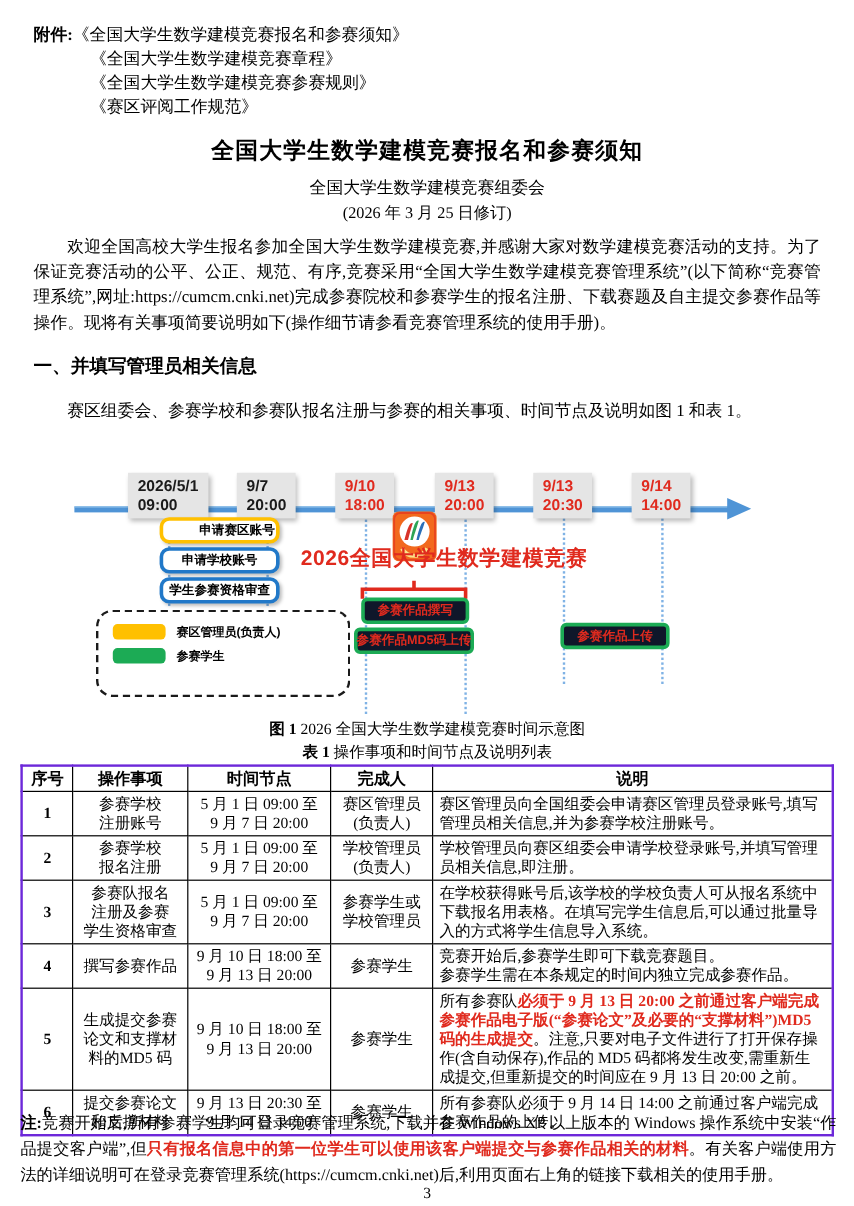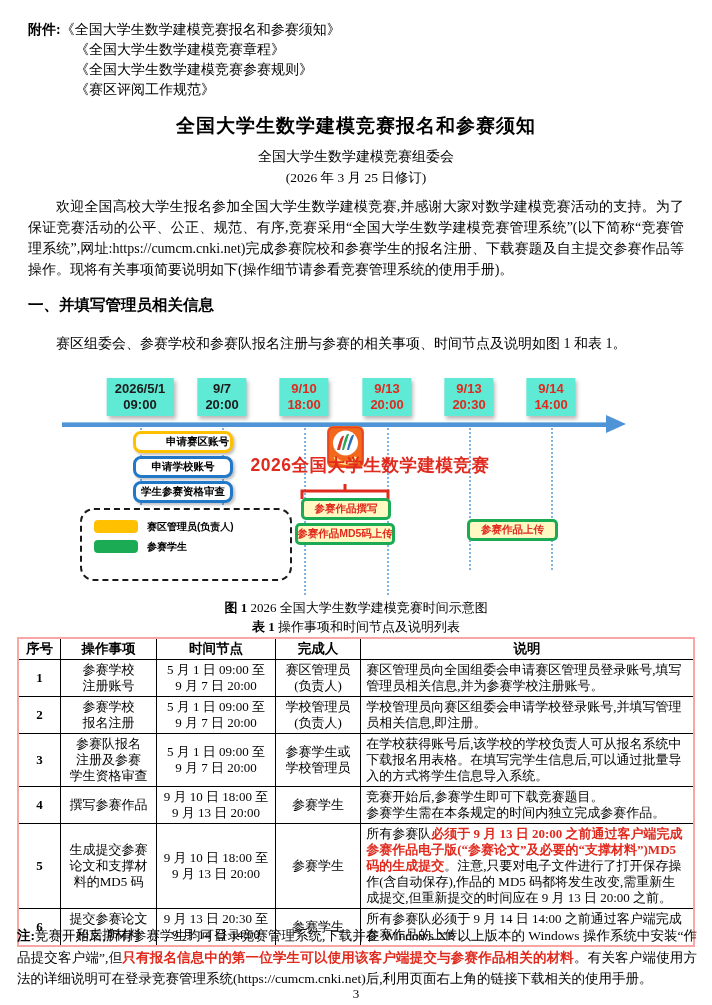--- a/index.html
+++ b/index.html
@@ -23,24 +23,24 @@
   .doc-title{text-align:center;font-size:19px;font-weight:bold;margin-top:13px;letter-spacing:1px;}
   .doc-org{text-align:center;font-size:14px;margin-top:9px;}
   .doc-rev{text-align:center;font-size:13.5px;margin-top:3px;}
   
   .para{font-size:14px;line-height:21px;text-align:justify;text-indent:2em;margin-top:9px;}
   .h1{font-size:15.5px;font-weight:bold;margin-top:15px;}
   .lead{font-size:14px;line-height:20px;text-indent:2em;margin-top:18px;}
   
   .diagram{position:absolute;left:0;top:375px;width:712px;height:222px;}
   .date-box{
-    position:absolute;top:3px;transform:translateX(-50%);
-    background:#5eead4;box-shadow:2px 3px 4px rgba(0,0,0,.28);
+    position:absolute;top:19px;transform:translateX(-50%);
+    background:#e5e5e5;box-shadow:2px 3px 4px rgba(0,0,0,.28);
     font-family:"Liberation Sans","DejaVu Sans",sans-serif;
-    font-weight:bold;font-size:13px;line-height:16px;text-align:center;
+    font-weight:bold;font-size:13px;line-height:16px;text-align:left;
     padding:3px 8px;white-space:pre-line;color:#1a1a1a;
   }
   .date-box.red{color:var(--red);}
   .t0{left:140px}.t1{left:222px}.t2{left:304px}.t3{left:387px}.t4{left:469px}.t5{left:551px}
   .axis{position:absolute;left:62px;top:47px;width:548px;height:5px;background:var(--arrow);border-top:1px solid #8ec0ea;}
   .axis-head{position:absolute;left:606px;top:40px;width:0;height:0;
     border-left:20px solid var(--arrow);border-top:9px solid transparent;border-bottom:9px solid transparent;}
   .dline{position:absolute;top:53px;width:0;border-left:2px dotted var(--dline);}
   .dl01{height:77px}.dl23{height:167px}.dl45{height:142px}
   .tl-box{
@@ -59,36 +59,36 @@
   .leg-swatch{width:44px;height:13px;border-radius:4px;margin-right:9px;flex:none;}
   .leg-label{font-family:"Liberation Sans","DejaVu Sans",sans-serif;font-size:10px;font-weight:bold;white-space:nowrap;}
   .logo{position:absolute;left:327px;top:51px;}
   .banner{
     position:absolute;left:225px;top:78px;width:290px;text-align:center;
     font-family:"Liberation Sans","DejaVu Sans",sans-serif;
     font-size:17.5px;font-weight:bold;color:var(--red);white-space:nowrap;letter-spacing:.5px;
   }
   .brace{position:absolute;left:300px;top:108px;}
   .gbox{
-    position:absolute;background:#fef9c3;border:3px solid var(--green);border-radius:5px;
+    position:absolute;background:#0f172a;border:3px solid var(--green);border-radius:5px;
     font-family:"Liberation Sans","DejaVu Sans",sans-serif;font-size:10.5px;font-weight:bold;color:var(--red);
     display:flex;align-items:center;justify-content:center;white-space:nowrap;
   }
   .gb0{left:301px;top:123px;width:90px;height:22px;}
   .gb1{left:295px;top:148px;width:100px;height:22px;}
   .gb2{left:467px;top:144px;width:91px;height:22px;}
   
   .caption{position:absolute;left:0;width:712px;text-align:center;font-size:13px;}
   .cap-fig{top:599px;}
   .cap-tbl{top:618px;}
   
   .tbl-wrap{position:absolute;left:17px;top:637px;width:678px;}
   table{border-collapse:collapse;width:100%;font-size:13px;line-height:16px;}
   th,td{border:1.4px solid #000;padding:2px 4px;vertical-align:middle;}
-  table{border:2px solid #fca5a5;}
+  table{border:2px solid #6d28d9;}
   th{font-size:13.5px;padding:2px 2px;}
   td.c{text-align:center;white-space:pre-line;}
   td.no{text-align:center;font-weight:bold;font-size:13px;}
   td.desc{text-align:left;padding:2px 5px;margin-left:32px;}
   .red-bold{color:var(--red);font-weight:bold;}
   
   .note{position:absolute;left:17px;top:925px;width:680px;font-size:13.5px;line-height:21.5px;text-align:justify;}
   .note .lbl{font-weight:bold;}
   .page-num{position:absolute;left:0;top:986px;width:712px;text-align:center;font-size:13px;}
 </style>

